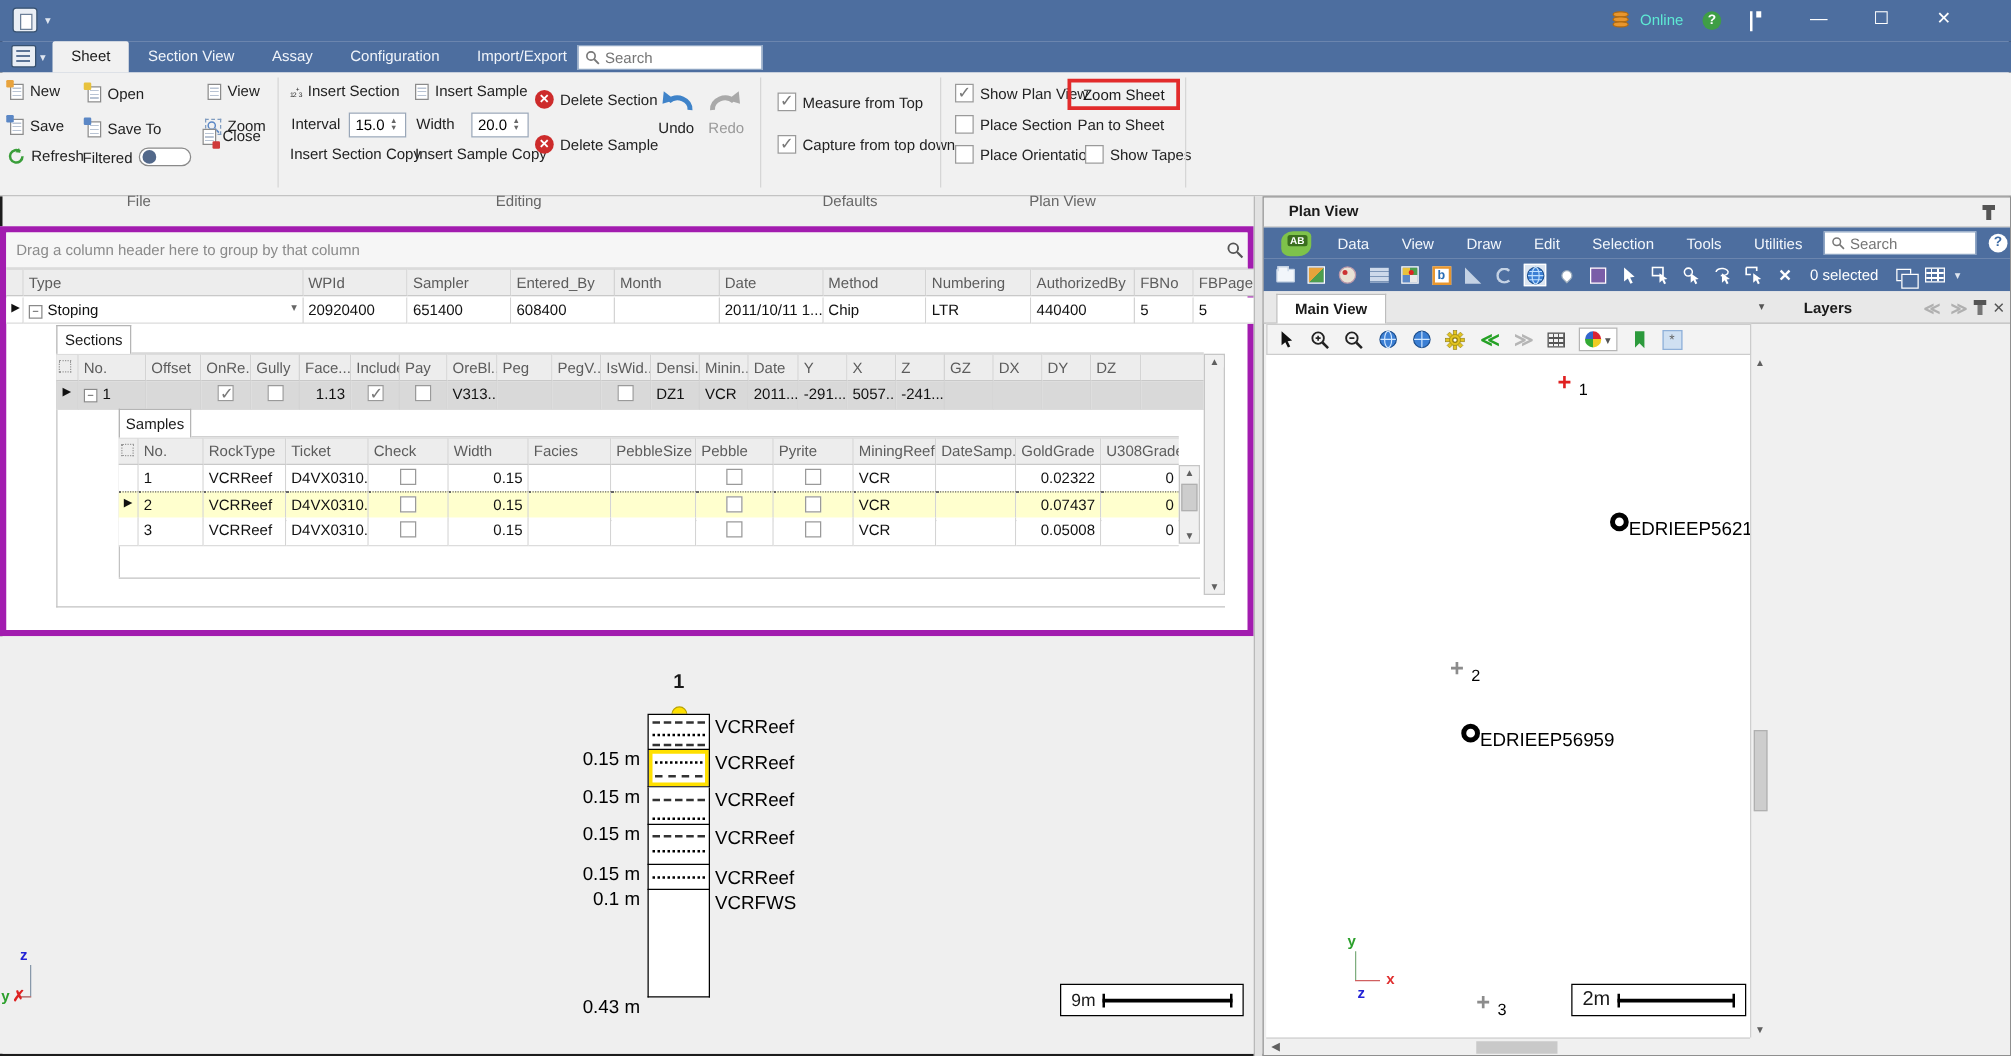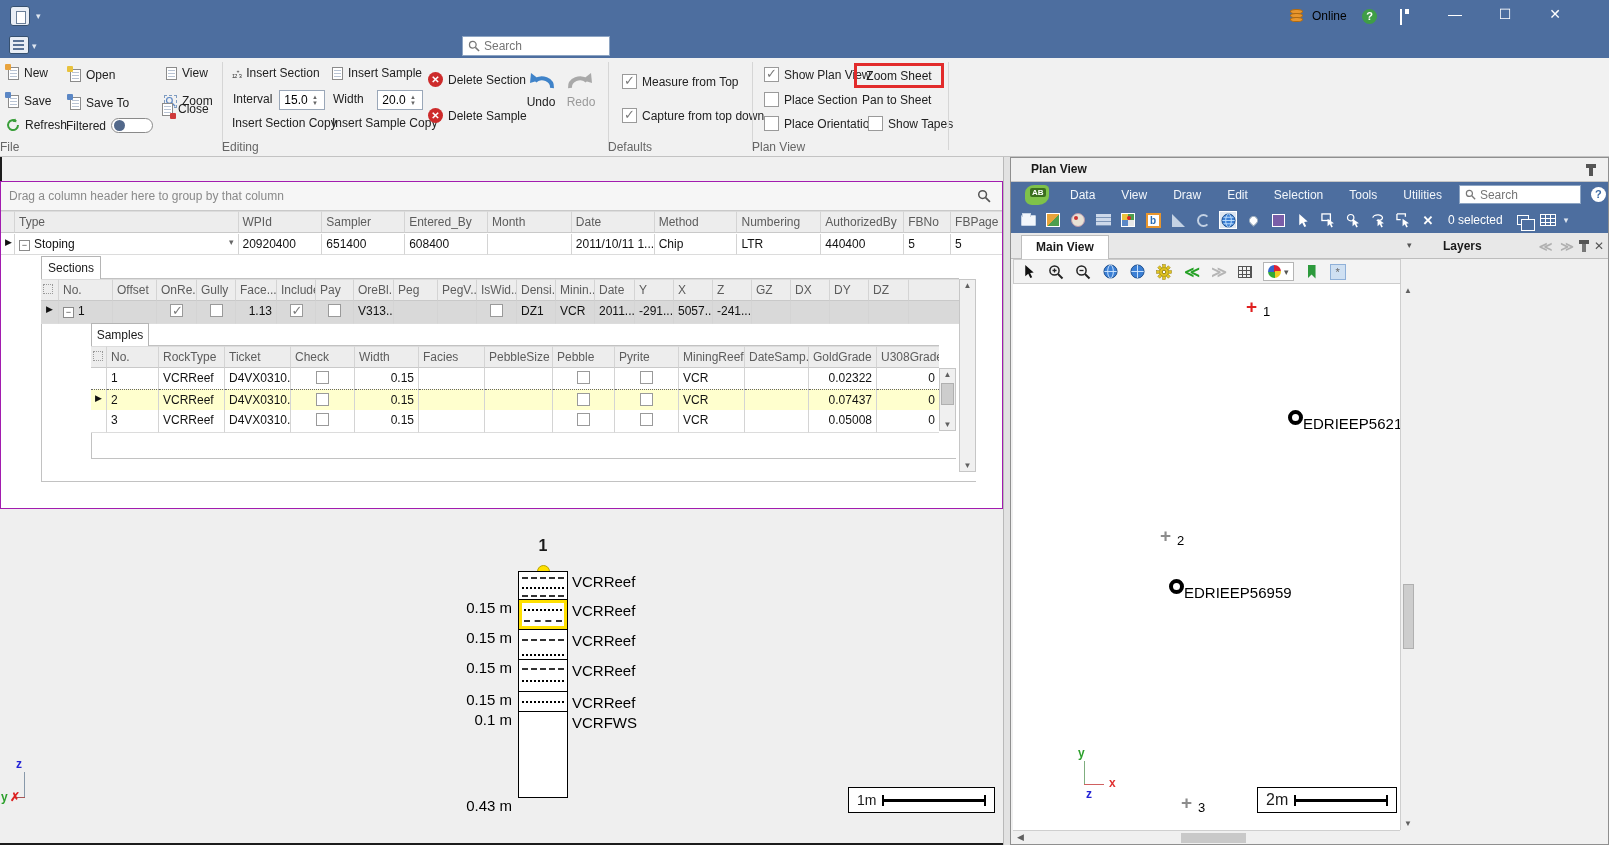--- a/index.html
+++ b/index.html
@@ -26,21 +26,21 @@
   .menuico::after{content:"";position:absolute;left:3px;top:3px;width:11px;height:10px;
      background:repeating-linear-gradient(#5a7396 0 2px,transparent 2px 4px)}
   .rtabs{position:absolute;left:42px;top:0;display:flex;height:25px}
   .rtab{padding:0 15px;line-height:25px;color:#f0f4fa;font-size:12px}
   .rtab.active{background:#f1f1f1;color:#1a1a1a;border-radius:2px 2px 0 0}
   .rsearch{position:absolute;left:462px;top:3px;width:148px;height:20px;background:#fff;border:1px solid #8ea5c3;display:flex;align-items:center;padding:0 5px;gap:4px}
   .rsearch input{border:none;outline:none;width:110px;font:12px "Liberation Sans",sans-serif;color:#333;background:transparent}
   
   .rib{position:absolute;left:0;top:58px;width:1609px;height:99px;background:#f1f1f1;border-bottom:1px solid #c3c3c3}
   .rbtn{position:absolute;display:flex;align-items:center;gap:5px;color:#222;white-space:nowrap;cursor:default}
-  .glabel{position:absolute;top:82px;color:#666;font-size:12px}
+  .glabel{position:absolute;top:96px;color:#666;text-align:center;font-size:12px}
   .gdiv{position:absolute;top:4px;height:88px;width:1px;background:#d6d6d6}
   .ic-doc{width:11px;height:13px;background:#fff;border:1px solid #8b8b8b;position:relative;flex:none}
   .ic-doc::after{content:"";position:absolute;left:1px;top:2px;width:7px;height:8px;
      background:repeating-linear-gradient(#b9c4d4 0 1px,transparent 1px 3px)}
   .ic-doc.v-new::before,.ic-doc.v-open::before,.ic-doc.v-save::before,.ic-doc.v-saveto::before,.ic-doc.v-close::before{
      content:"";position:absolute;width:6px;height:6px;left:-4px;top:-4px;border-radius:1px}
   .ic-doc.v-new::before{background:#e8a33d}
   .ic-doc.v-save::before{background:#5b87c5}
   .ic-doc.v-saveto::before{background:#5b87c5}
   .ic-doc.v-open::before{background:#e8c23d}
@@ -54,21 +54,21 @@
   .spin{position:absolute;width:46px;height:20px;border:1px solid #9aa7b8;background:#fff;display:flex;align-items:center}
   .spin input{width:32px;border:none;outline:none;font:12px "Liberation Sans",sans-serif;text-align:center;background:transparent}
   .spin .arr{display:flex;flex-direction:column;font-size:6px;color:#666;line-height:6px}
   .ic123{font-size:9px;color:#333;flex:none;letter-spacing:-1px}
   .redbox{position:absolute;border:3px solid #e22b2b;display:flex;align-items:center;justify-content:center}
   
   .dtabs{position:absolute;left:0;top:157px;width:1003px;height:24px;background:#e4e4e4;border-bottom:1px solid #a9a9a9}
   .dtab{position:absolute;top:0;height:24px;line-height:23px;font-weight:bold;padding:0 12px;border-right:1px solid #a9a9a9;color:#222}
   .dtab.active{background:#fff;border-bottom:1px solid #fff}
   
-  .gridpanel{position:absolute;left:0;top:181px;width:1003px;height:328px;background:#fff;border:1px solid #a21caf}
+  .gridpanel{position:absolute;left:0;top:181px;width:1003px;height:328px;background:#fff;border:5px solid #a21caf}
   .band{position:absolute;left:0;top:0;width:100%;height:29px;background:#f6f6f6;border-bottom:1px solid #c9c9c9;color:#8a8a8a}
   .grow{position:absolute;display:flex}
   .gc{border-right:1px solid #d4d4d4;padding:3px 4px;overflow:hidden;white-space:nowrap}
   .ghead .gc{background:#ededed;color:#5c5c5c;border-bottom:1px solid #c9c9c9;border-top:1px solid #dcdcdc}
   .gdata .gc{background:#fff;color:#111;border-bottom:1px solid #dcdcdc}
   .gdata.gray .gc{background:#d9d9d9}
   .gdata.yellow .gc{background:#ffffce;border-top:1px dotted #666;border-bottom:1px dotted #666}
   .num{text-align:right}
   .indic{color:#3c3c3c;font-size:9px;text-align:center}
   .expglyph{display:inline-block;width:11px;height:11px;border:1px solid #8a8a8a;font-size:9px;line-height:9px;text-align:center;color:#444;background:#fff;margin-right:4px}
@@ -162,31 +162,39 @@
 </style>
 </head>
 <body>
 
 <div class="window">
 
   <div class="tbar">
     <span class="appico"></span>
     <span class="abs caret" style="left:36px;top:11px">▾</span>
     <span class="abs" style="left:1290px;top:9px"><span class="dbico"><span style="top:0"></span><span style="top:4px"></span><span style="top:8px"></span></span></span>
-    <span class="abs" style="left:1312px;top:9px;color:#000000">Online</span>
+    <span class="abs" style="left:1312px;top:9px;color:#5eead4">Online</span>
     <span class="abs helpc" style="left:1362px;top:9px">?</span>
     <span class="abs" style="left:1400px;top:10px"><span class="panelico"></span></span>
     <span class="abs winbtn" style="left:1438px;top:6px">—</span>
     <span class="abs winbtn" style="left:1488px;top:6px">☐</span>
     <span class="abs winbtn" style="left:1538px;top:6px">✕</span>
   </div>
 
   <div class="trow">
     <span class="menuico"></span>
     <span class="abs caret" style="left:32px;top:8px">▾</span>
+    <div class="rtabs">
+      <span class="rtab active">Sheet</span>
+      <span class="rtab">Section View</span>
+      <span class="rtab">Assay</span>
+      <span class="rtab">Configuration</span>
+      <span class="rtab">Import/Export</span>
+      <span class="rtab">Help</span>
+    </div>
     <div class="rsearch">
       <svg width="12" height="12" viewBox="0 0 13 13">
           <circle cx="5.2" cy="5.2" r="3.6" fill="none" stroke="#777" stroke-width="1.4"></circle>
           <line x1="8" y1="8" x2="12" y2="12" stroke="#777" stroke-width="1.6"></line>
         </svg>
       <input placeholder="Search" style="">
     </div>
   </div>
 
   <div class="rib">
@@ -550,21 +558,21 @@
     <div class="dlabel" style="left:430px;top:288px;width:82px;text-align:right">0.43 m</div>
 
     <div class="dlabel" style="left:572px;top:64px">VCRReef</div>
     <div class="dlabel" style="left:572px;top:93px">VCRReef</div>
     <div class="dlabel" style="left:572px;top:123px">VCRReef</div>
     <div class="dlabel" style="left:572px;top:153px">VCRReef</div>
     <div class="dlabel" style="left:572px;top:185px">VCRReef</div>
     <div class="dlabel" style="left:572px;top:205px">VCRFWS</div>
 
     <div class="scalebox" style="left:848px;top:278px;width:147px;height:26px">
-      <span style="font-size:14px">1m</span>
+      <span style="font-size:14px">9m</span>
       <span class="sbar">
           <span class="cap" style="left:0"></span>
           <span class="line"></span>
           <span class="cap" style="right:0"></span>
         </span>
     </div>
   </div>
 
   <div class="abs" style="left:1003px;top:157px;width:7px;height:688px;background:#e2e2e2;border-left:1px solid #b9b9b9"></div>
 

